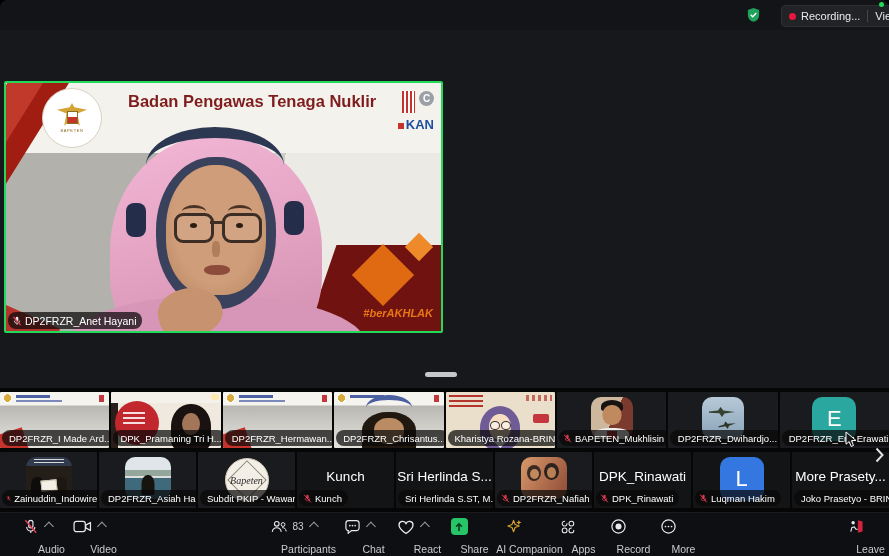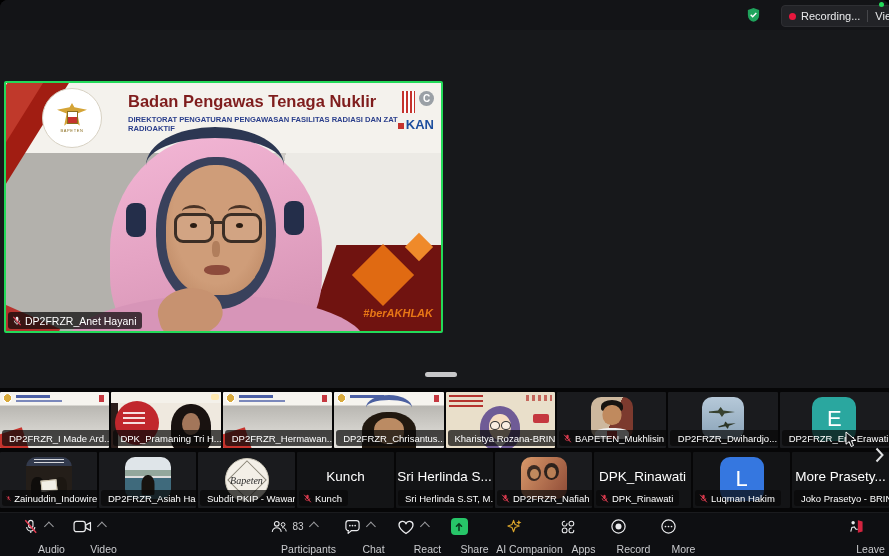--- a/index.html
+++ b/index.html
@@ -75,21 +75,21 @@
   
   .sis-av{position:absolute;left:191px;top:93px;width:58px;height:62px;border-radius:14px;overflow:hidden;background:#d3c4b7;}
   .sis-p{position:absolute;top:0;width:15px;height:100%;background:#a94a50;}
   .sis-suit{position:absolute;left:50%;bottom:0;transform:translateX(-50%);width:34px;height:34px;background:#1d2330;
     clip-path:polygon(12% 100%,24% 22%,50% 0,76% 22%,88% 100%);}
   .sis-head{position:absolute;left:50%;top:7px;transform:translateX(-50%);width:13px;height:14px;background:#c89a76;border-radius:50%;}
   .sis-hair{position:absolute;left:50%;top:4px;transform:translateX(-50%);width:13px;height:7px;background:#15120f;border-radius:50% 50% 20% 20%;}
 
   
   .pill{position:absolute;left:2px;bottom:2px;display:flex;align-items:center;gap:3px;background:rgba(8,8,8,.72);
-    color:#fff;font-size:9.5px;padding:2.5px 6px 2.5px 4px;border-radius:3px;white-space:nowrap;max-width:94%;overflow:hidden;z-index:6;}
+    color:#fff;font-size:9.5px;padding:2.5px 6px 2.5px 4px;border-radius:8px;white-space:nowrap;max-width:94%;overflow:hidden;z-index:6;}
   .pill-main{font-size:10.5px;}
 
   
   .handle{position:absolute;left:425px;top:342px;width:32px;height:5px;border-radius:3px;background:#c7c7c9;}
 
   
   .gallery{position:absolute;left:0;top:388px;width:889px;height:124px;background:#060607;}
   .grow{position:absolute;left:0;width:889px;height:56px;display:flex;gap:2px;}
   .tile{position:relative;flex:1 1 0;overflow:hidden;background:#1a1b1e;border-radius:1px;}
   .sc{position:absolute;}
@@ -214,21 +214,20 @@
       <div class="banner">
         <div class="rib rib2"></div>
         <div class="rib rib1"></div>
         <div class="rib rib3"></div>
         <div class="blogo">
           <div class="eagle"></div>
           <div class="shieldsq"></div>
           <div class="blogo-txt">BAPETEN</div>
         </div>
         <div class="btitle">Badan Pengawas Tenaga Nuklir</div>
-        <div class="bsub">DIREKTORAT PENGATURAN PENGAWASAN FASILITAS RADIASI DAN ZAT RADIOAKTIF</div>
         <div class="certs">
           <div class="stripes"></div>
           <div class="ccirc">C</div>
         </div>
         <div class="kan">KAN</div>
       </div>
       <div class="person">
         <div class="hijab"></div>
         <div class="shoulders"></div>
         <div class="cup" style="left:120px;top:120px"></div>

